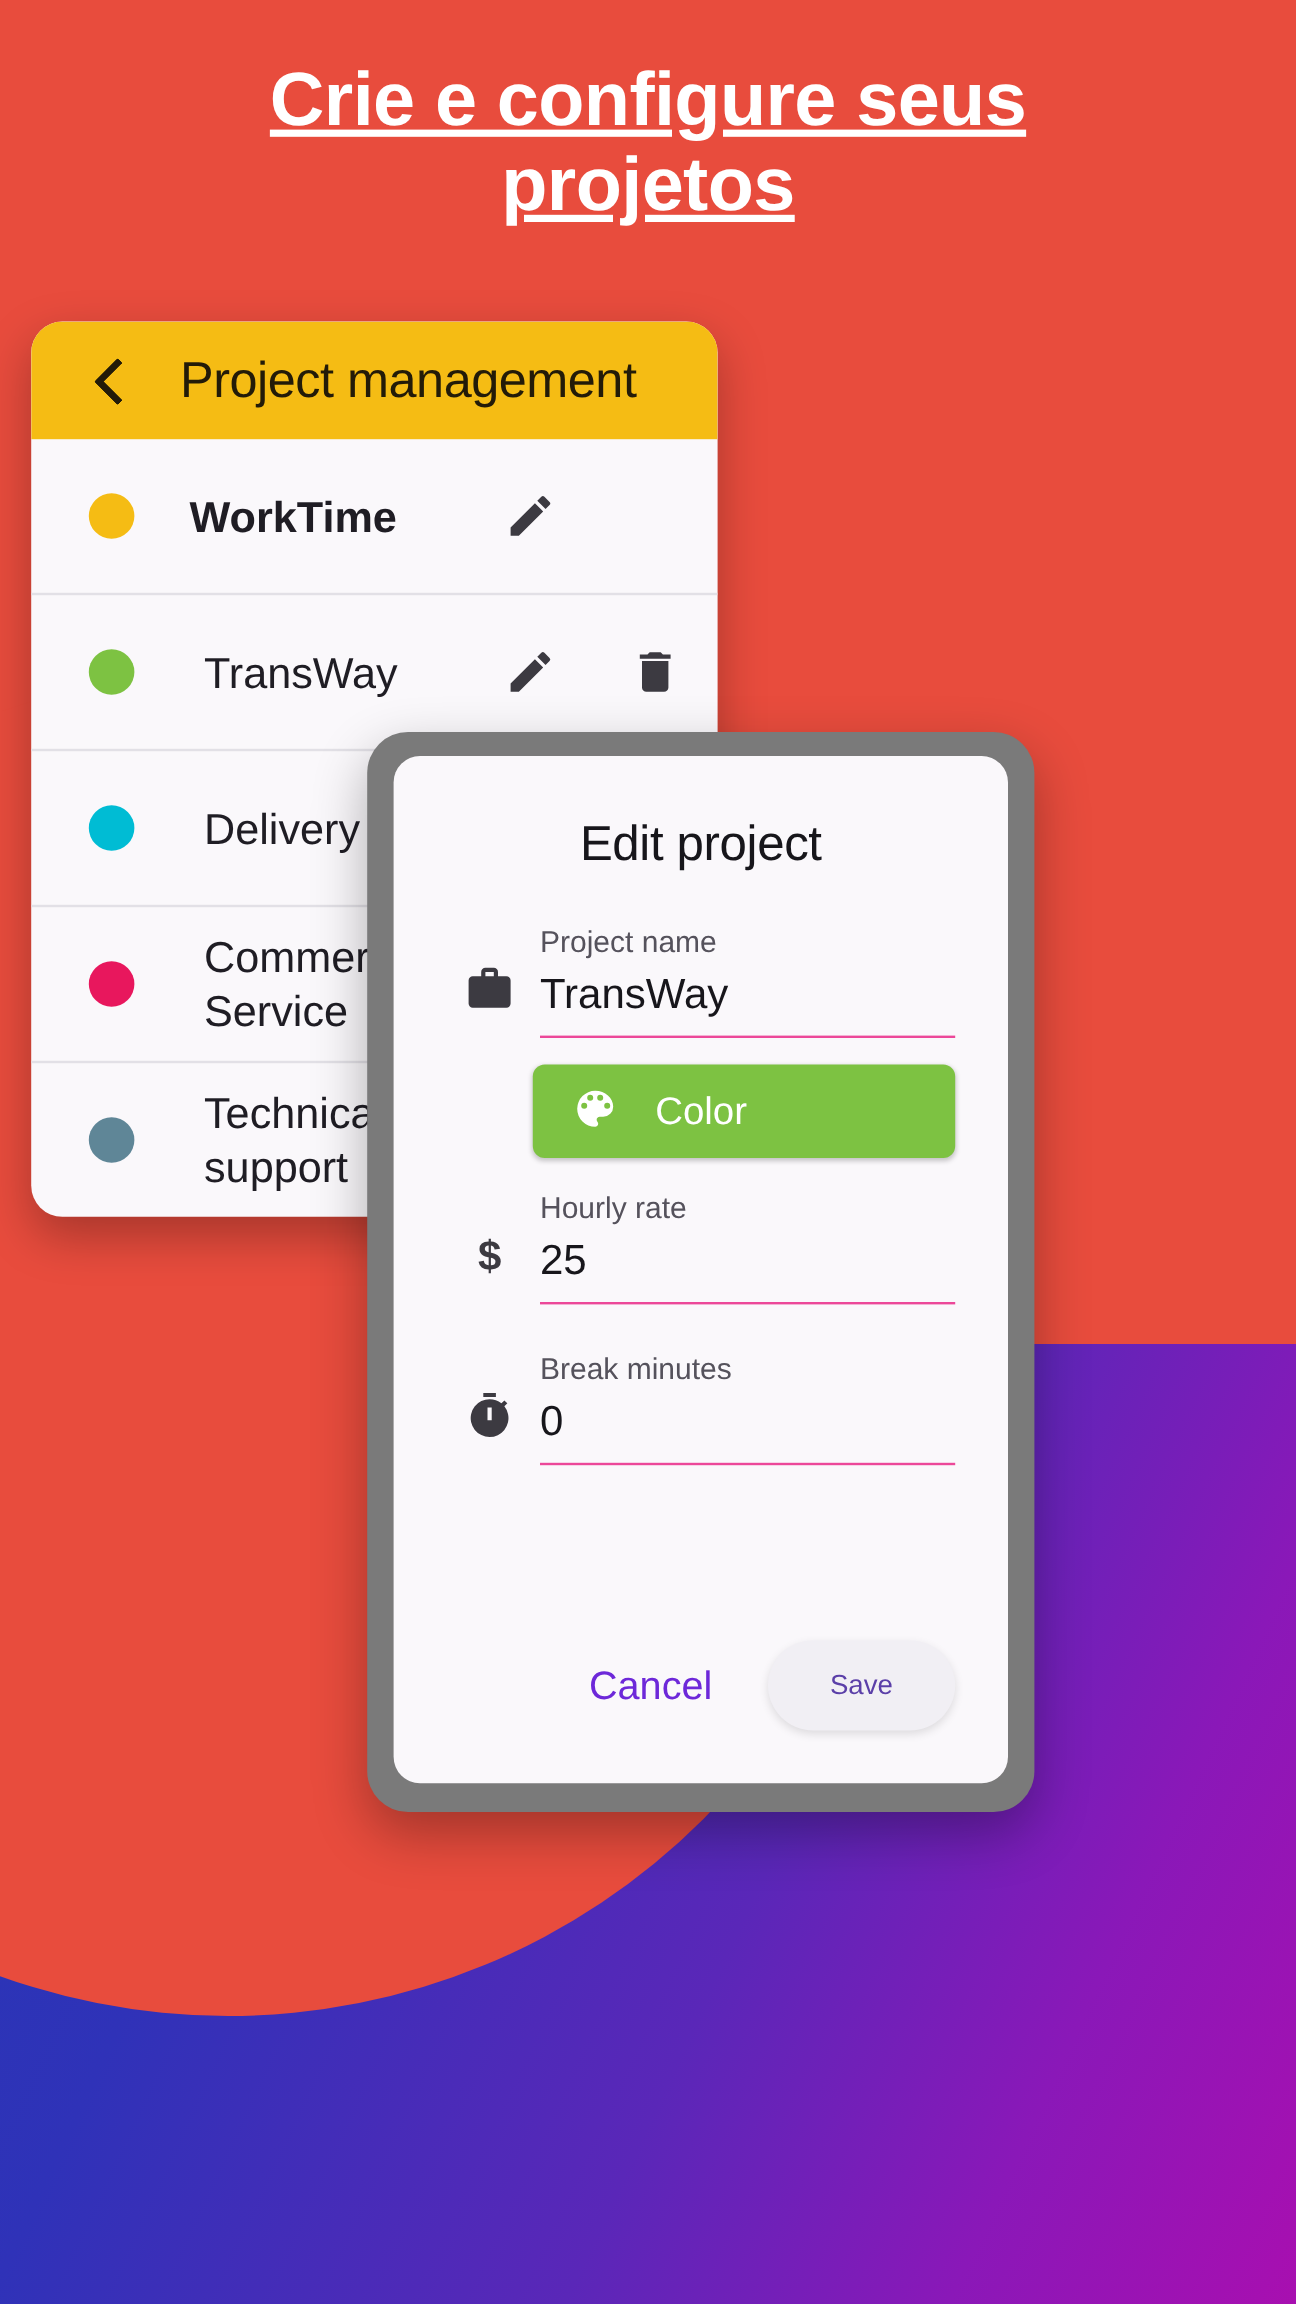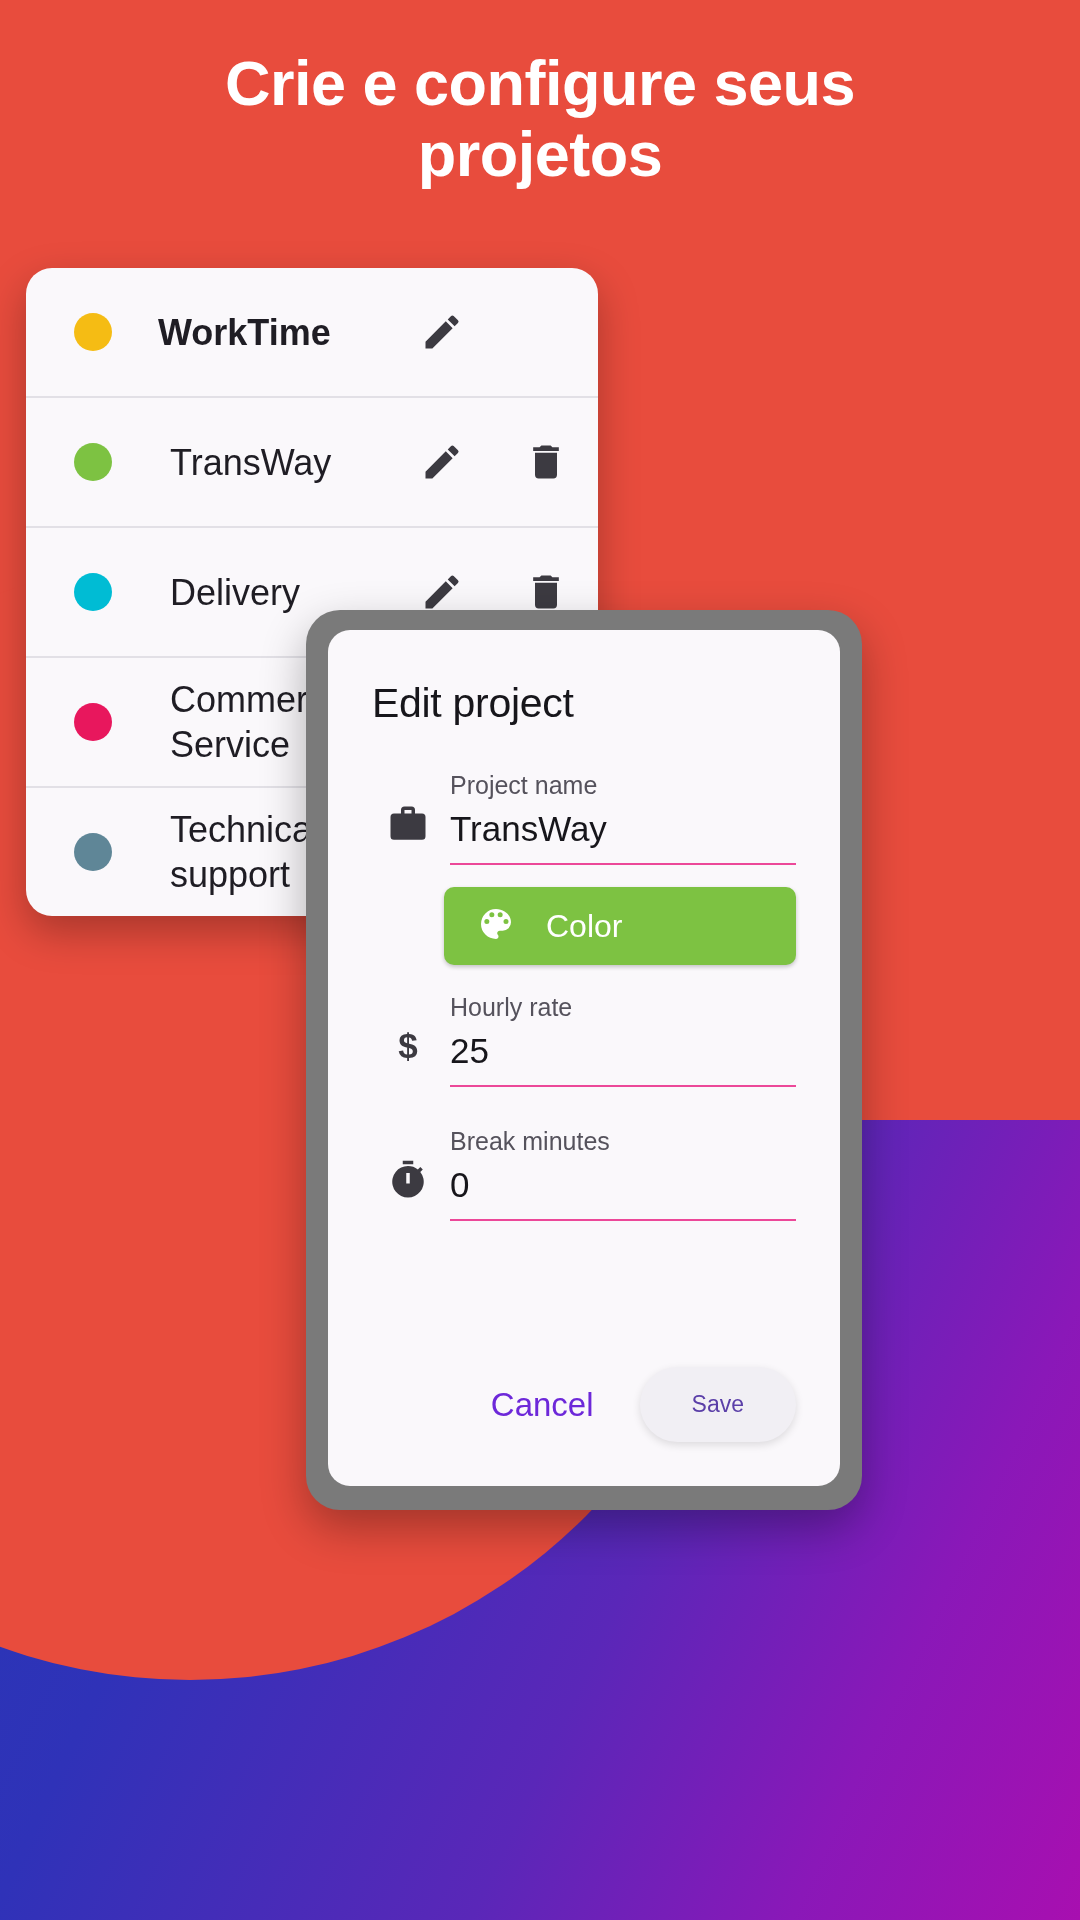--- a/index.html
+++ b/index.html
@@ -33,20 +33,21 @@
   .headline {
     position:absolute; left:0; top:48px;
     width:1080px;
     text-align:center;
     color:#FFFFFF;
     font-size:63px;
     font-weight:bold;
     line-height:1.13;
     letter-spacing:-0.5px;
     padding:0 120px;
+    text-decoration:underline;
   }
 
   
   .list-card {
     position:absolute; left:26px; top:268px;
     width:572px;
     border-radius:26px;
     overflow:hidden;
     box-shadow:0 16px 40px rgba(0,0,0,0.28);
     background:#FAF8FB;
@@ -123,20 +124,21 @@
     width:512px; height:856px;
     background:#FAF8FB;
     border-radius:22px;
     padding:50px 44px 0 44px;
   }
   .dialog-title {
     font-size:41px;
     color:#17161B;
     letter-spacing:-0.3px;
     margin-bottom:42px;
+    text-align:center;
   }
 
   .field {
     display:flex; align-items:flex-start;
     margin-bottom:6px;
   }
   .field-icon {
     width:72px;
     flex:0 0 auto;
     display:flex; align-items:center; justify-content:center;
@@ -206,20 +208,24 @@
 
 <div id="root">
 
   <div class="bg-gradient"></div>
   <div class="bg-circle"></div>
 
   <div class="headline">Crie e configure seus projetos</div>
 
   <div class="list-card">
 
+    <div class="list-header">
+      <div class="back-chevron"></div>
+      <div class="list-title">Project management</div>
+    </div>
 
     <div class="project-row">
       <span class="dot" style="background:#F5BC14"></span>
       <span class="project-name bold">WorkTime</span>
       <span class="row-actions">
         <span class="icon-btn">
           <svg width="44" height="44" viewBox="0 0 24 24">
               <path fill="#3C3A41" d="M3 17.25V21h3.75L17.81 9.94l-3.75-3.75L3 17.25zM20.71 7.04a1 1 0 0 0 0-1.41l-2.34-2.34a1 1 0 0 0-1.41 0l-1.83 1.83 3.75 3.75 1.83-1.83z"></path>
             </svg>
         </span>

